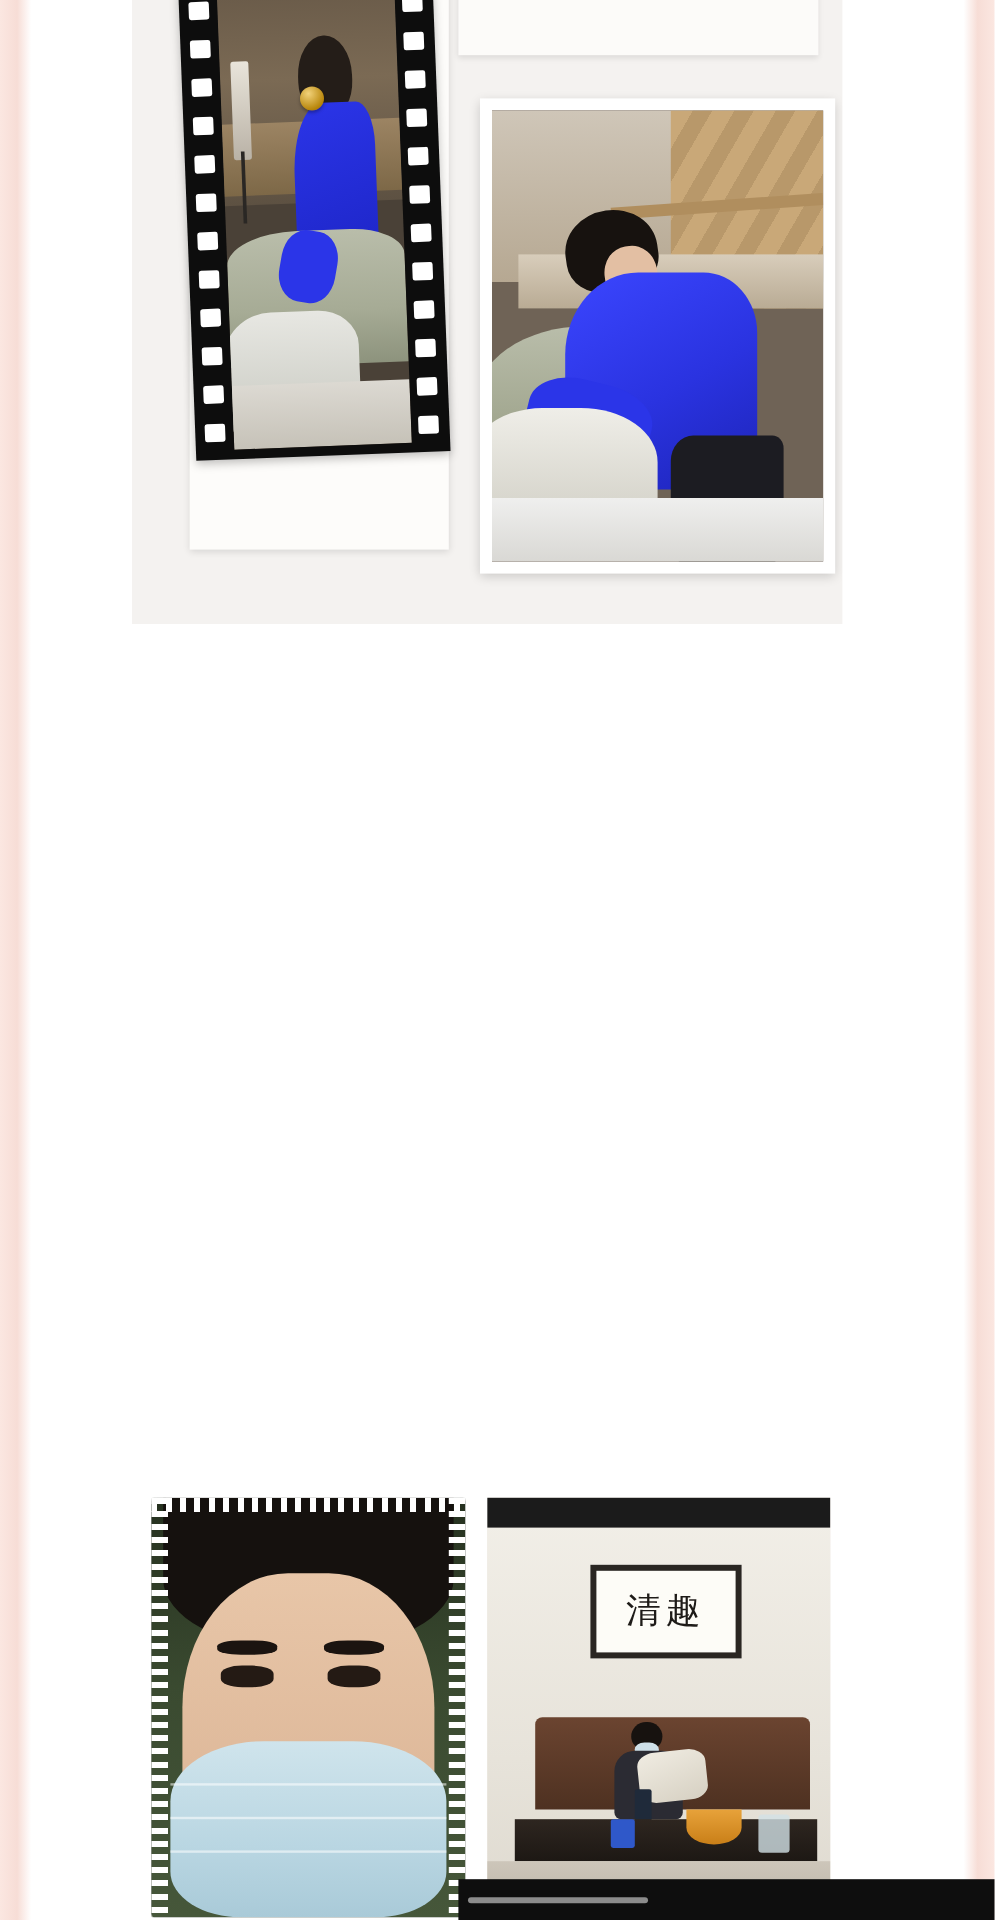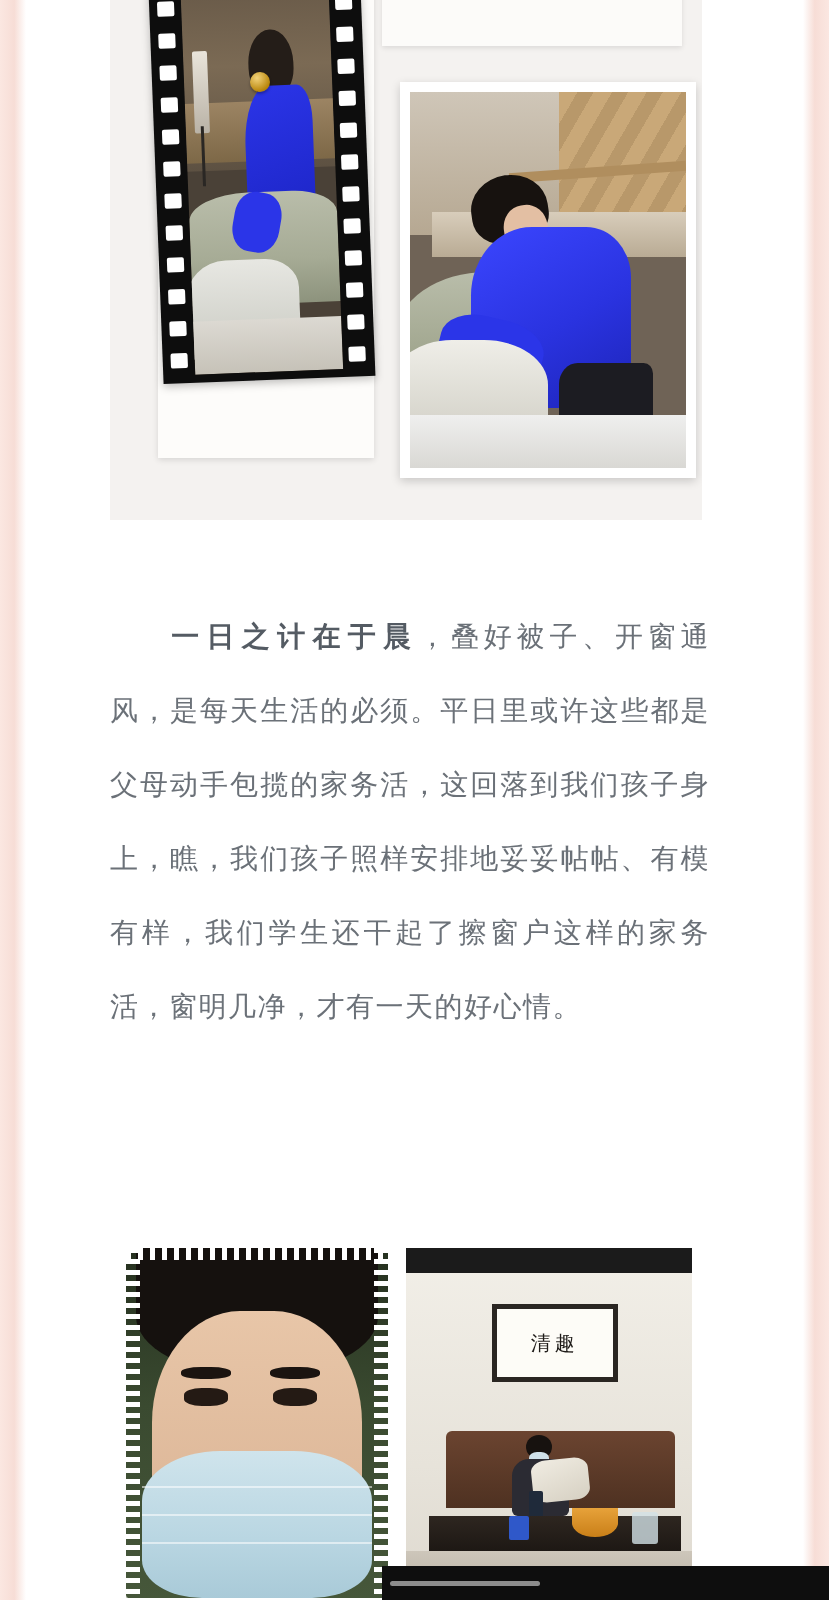--- a/index.html
+++ b/index.html
@@ -369,21 +369,21 @@
   .rp-frame {
     position:absolute; left:30%; top:16%; width:44%; height:22%;
     background:#fdfcf7;
     border: 5px solid #2a2622;
     box-sizing: border-box;
   }
   .rp-calli {
     position:absolute; left:0; top:0; width:100%; height:100%;
     display:flex; align-items:center; justify-content:center;
     font-family:"DejaVu Serif", serif;
-    font-size: 20px; color:#1e1b18; letter-spacing: 4px;
+    font-size: 29px; color:#1e1b18; letter-spacing: 4px;
   }
   .rp-bed {
     position:absolute; left:14%; top:52%; width:80%; height:22%;
     background: linear-gradient(180deg,#6b4430,#4e3121);
     border-radius: 6px 6px 0 0;
   }
   .rp-person-head {
     position:absolute; left:42%; top:53%; width:9%; height:7%;
     background:#17120f; border-radius:50%;
   }
@@ -519,23 +519,20 @@
           <div class="fp-face"></div>
           <div class="fp-jacket"></div>
           <div class="fp-sleeve"></div>
           <div class="fp-quilt2"></div>
           <div class="fp-pants"></div>
           <div class="fp-floor"></div>
         </div>
       </div>
     </div>
 
-    <div class="paragraph">
-      <span class="indent"></span><span class="lead">一日之计在于晨</span><span>，叠好被子、开窗通风，是每天生活的必须。平日里或许这些都是父母动手包揽的家务活，这回落到我们孩子身上，瞧，我们孩子照样安排地妥妥帖帖、有模有样，我们学生还干起了擦窗户这样的家务活，窗明几净，才有一天的好心情。</span>
-    </div>
 
     <div class="photo-block-bottom">
 
       <div class="torn-photo">
         <div class="tp-bg"></div>
         <div class="tp-hair"></div>
         <div class="tp-face"></div>
         <div class="tp-brow l"></div>
         <div class="tp-brow r"></div>
         <div class="tp-eye l"></div>

